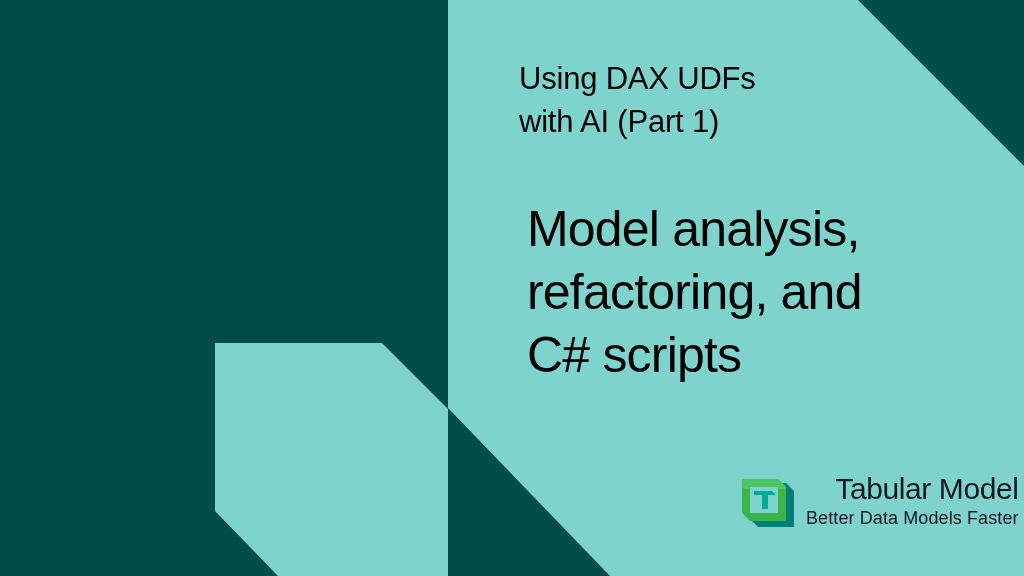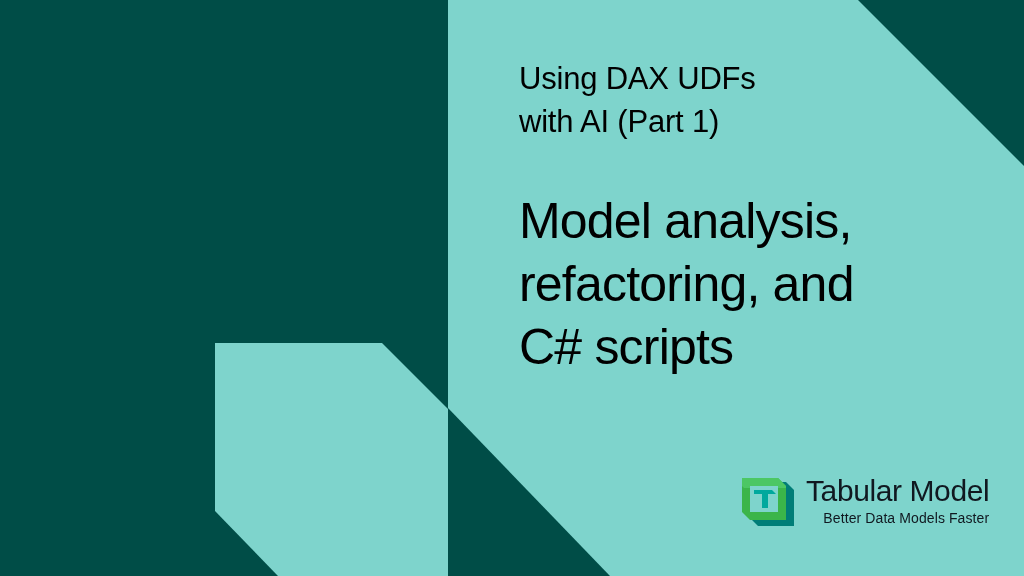--- a/index.html
+++ b/index.html
@@ -45,21 +45,21 @@
     font-weight: 400;
     color: #000000;
     letter-spacing: -0.2px;
     white-space: pre-line;
   }
 
   .headline {
     position: absolute;
     top: 190px;
     left: 0;
-    margin: 0;
+    margin: 8px;
     font-size: 50px;
     line-height: 63px;
     font-weight: 400;
     color: #000000;
     letter-spacing: -0.8px;
     white-space: pre-line;
   }
 
   
   .logo-lockup {
@@ -83,21 +83,21 @@
     line-height: 1;
   }
   .logo-name {
     font-size: 30px;
     font-weight: 400;
     color: #101820;
     letter-spacing: -0.4px;
     white-space: nowrap;
   }
   .logo-tagline {
-    font-size: 14px;
+    font-size: 18px;
     font-weight: 400;
     color: #101820;
     letter-spacing: 0.1px;
     margin-top: 5px;
     white-space: nowrap;
   }
 </style>
 </head>
 <body>
 

